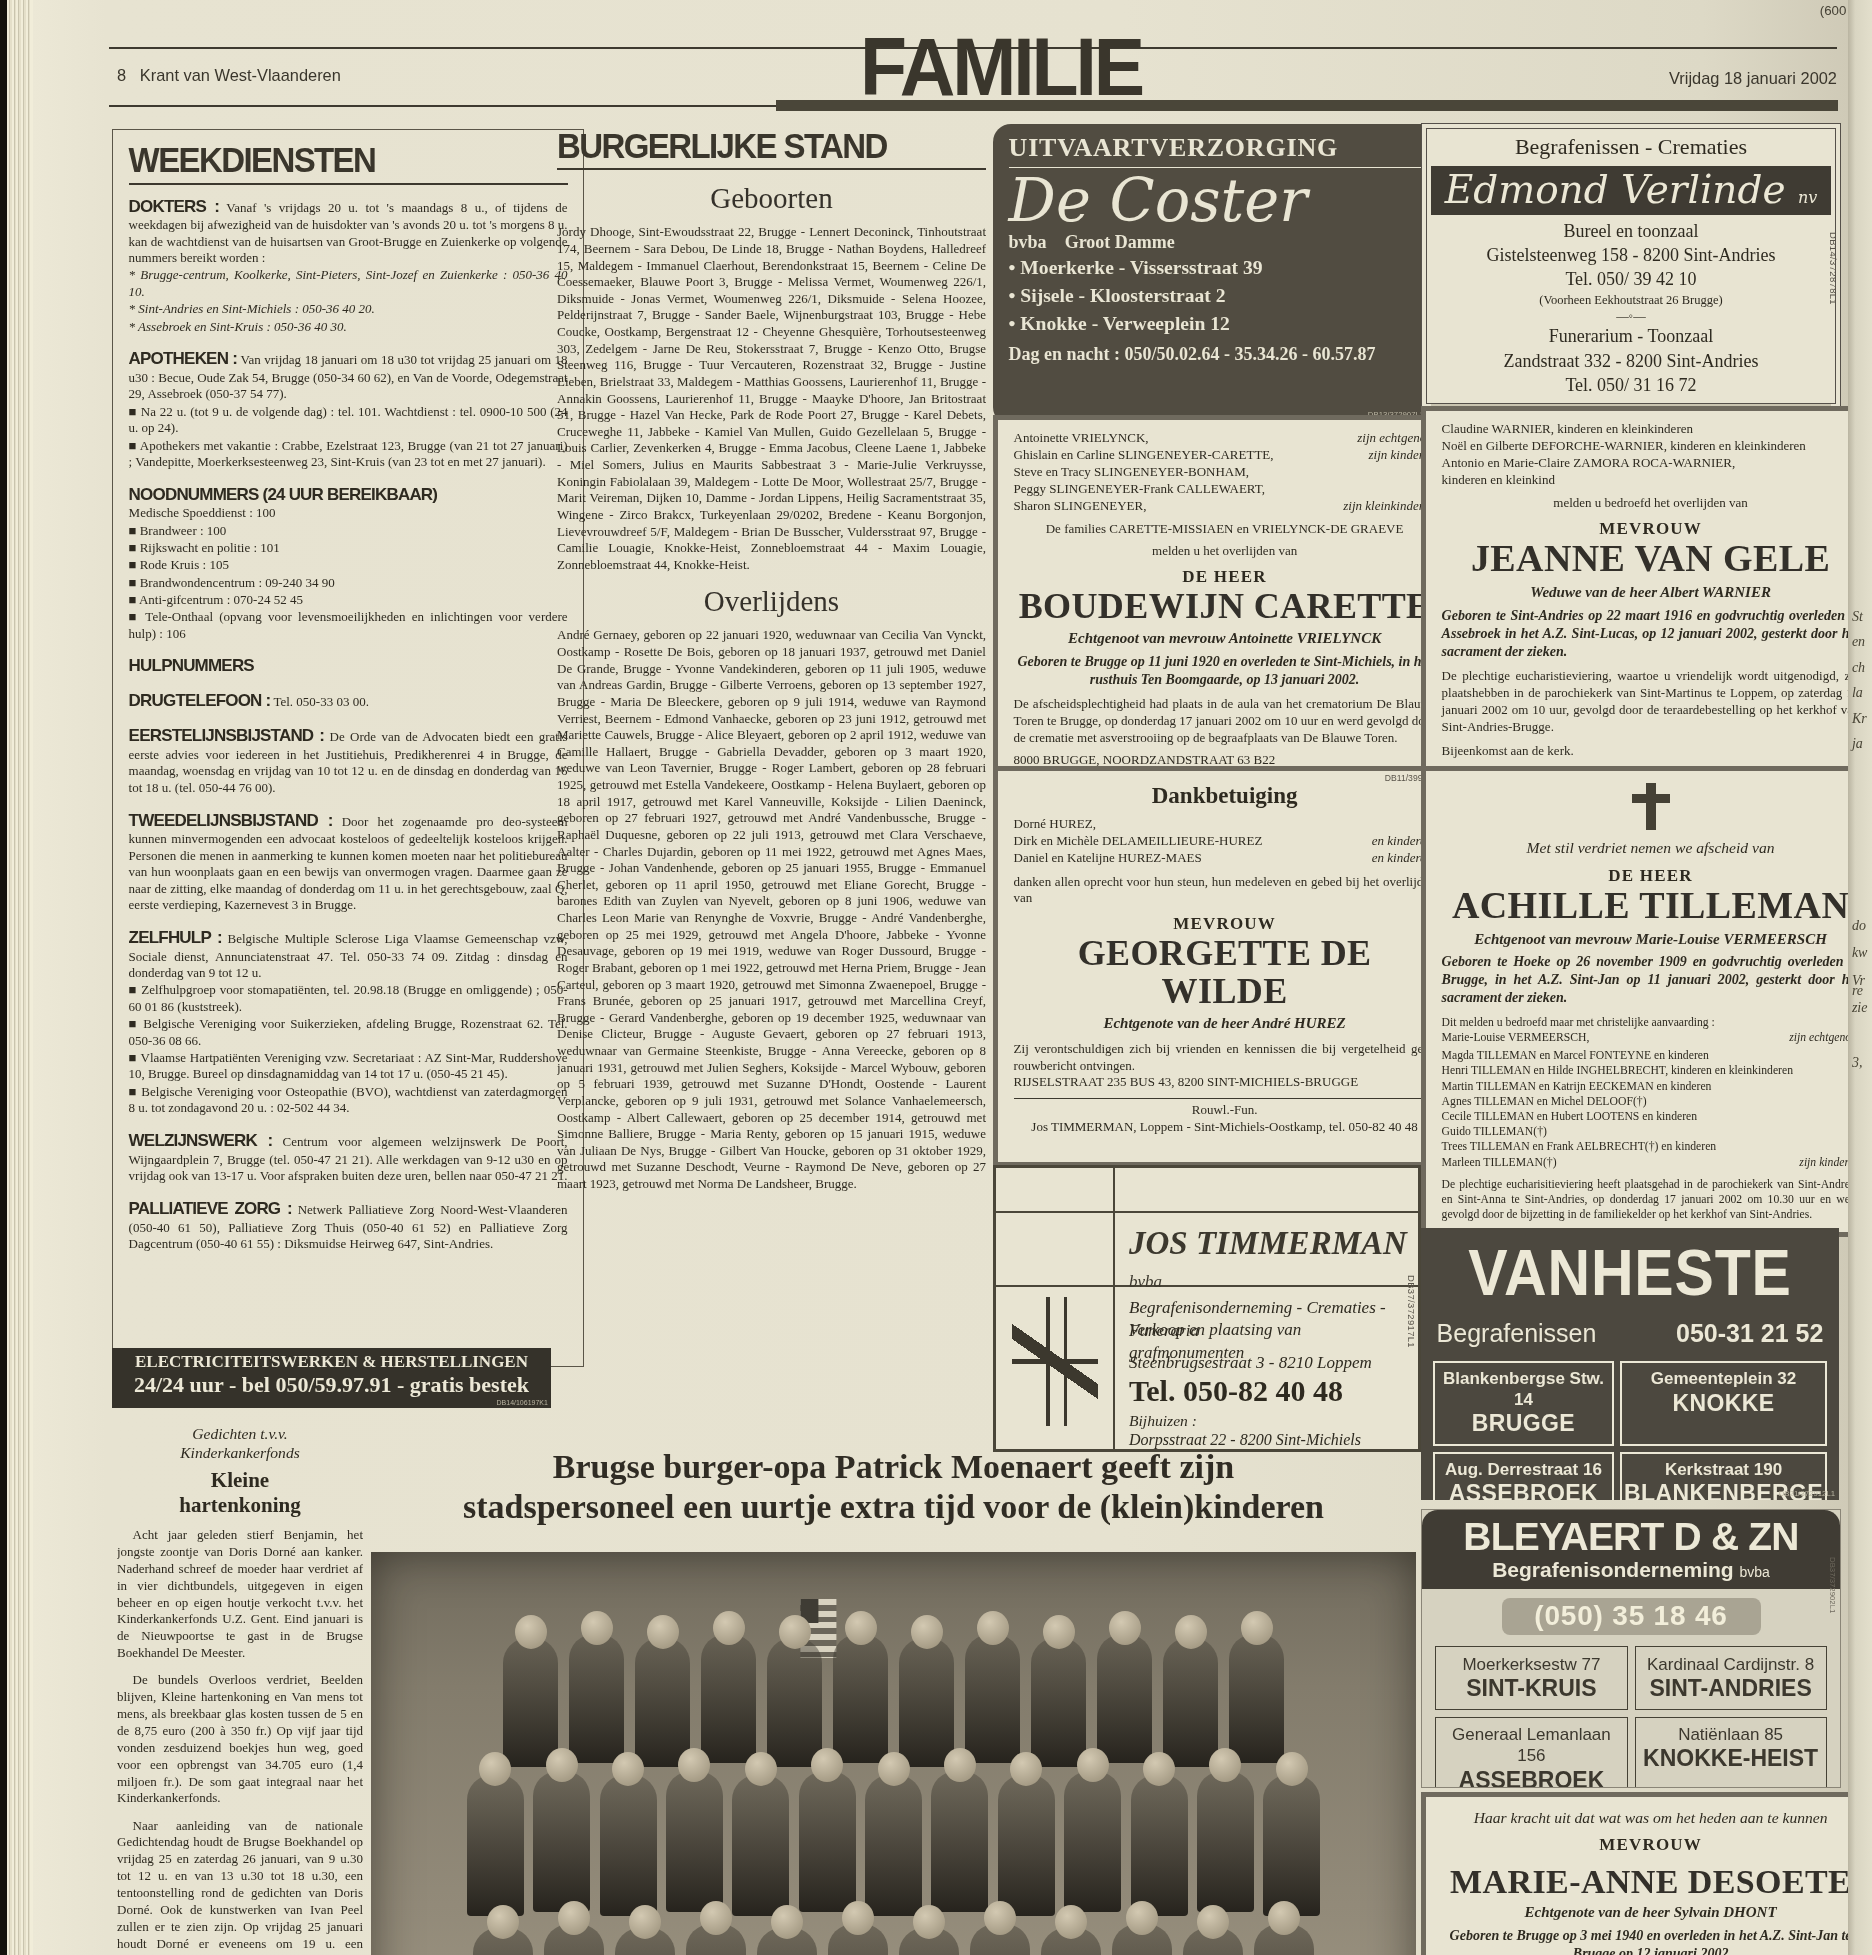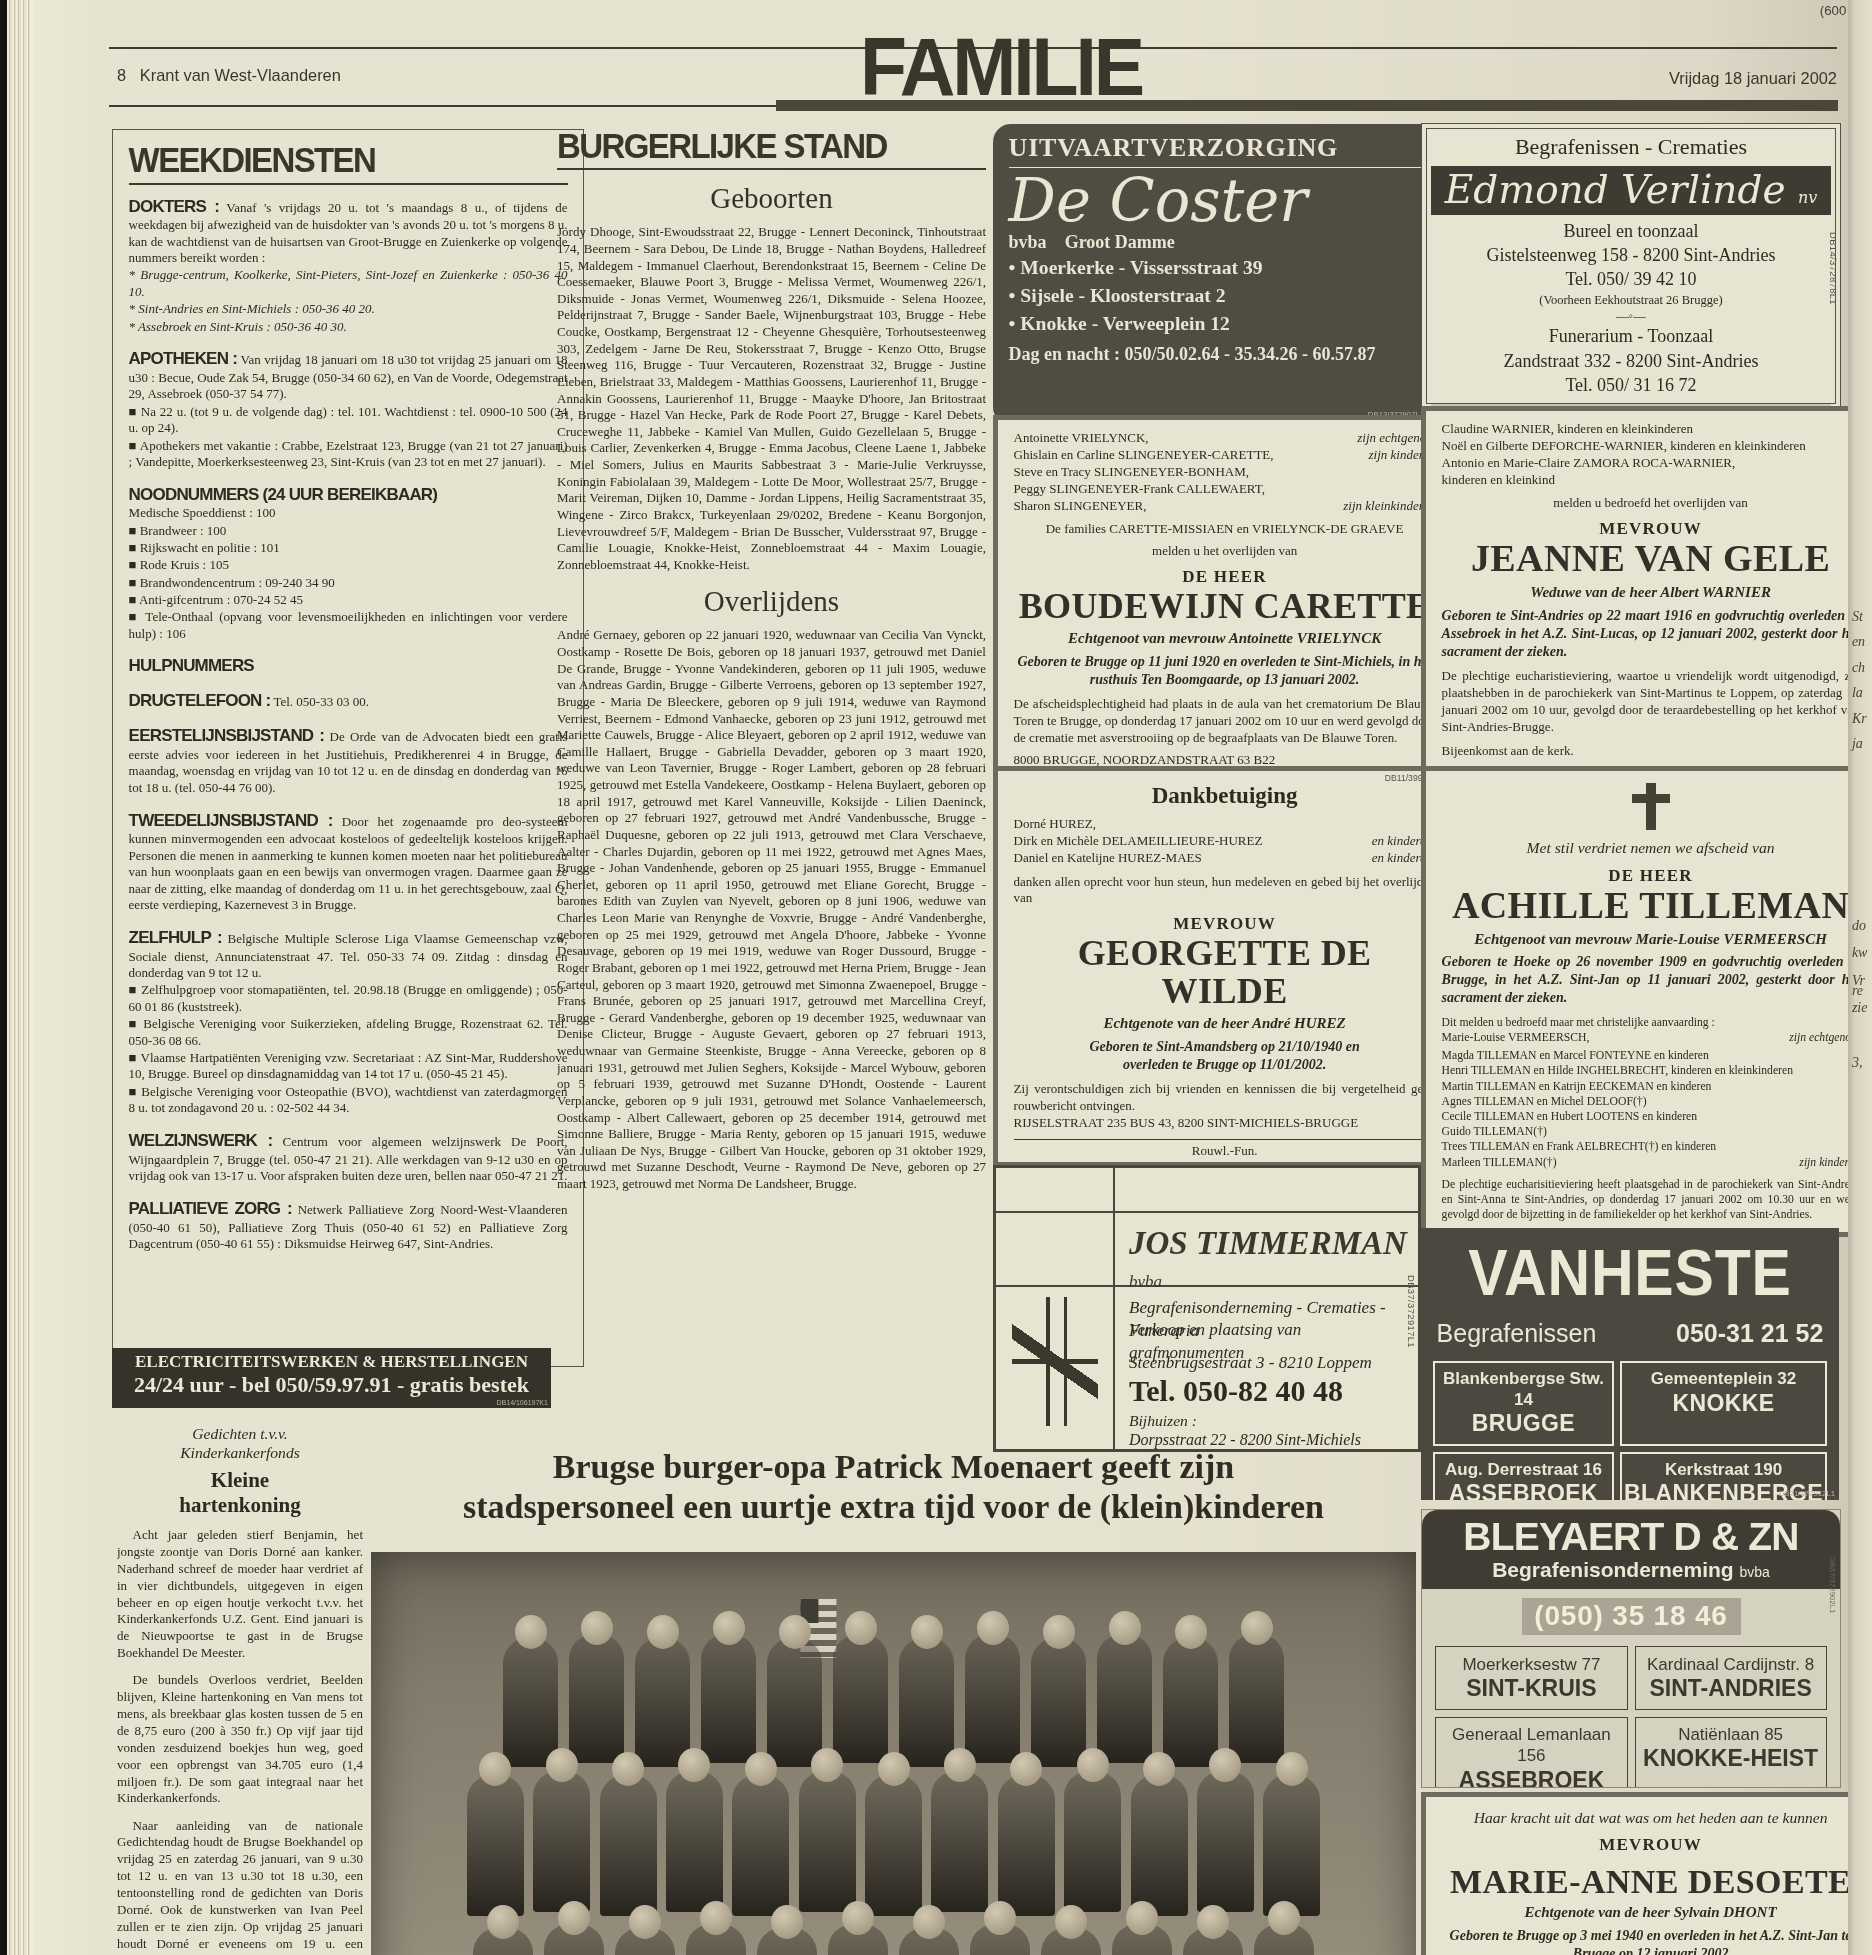--- a/index.html
+++ b/index.html
@@ -133,22 +133,22 @@
   #vanheste .cell{border:2px solid #ece8d6;text-align:center;padding:6.3px 2.3px;}
   #vanheste .ca{font:bold 17px/1.2 "Liberation Sans",sans-serif;}
   #vanheste .cb{font:bold 23px/1.2 "Liberation Sans",sans-serif;letter-spacing:0.4px;}
   #vanheste .code{position:absolute;right:3.9px;bottom:2.3px;font:7.8px "Liberation Sans",sans-serif;color:#b9b4a1;}
 
   #bleyaert{left:1388px;top:1509px;width:418px;height:277px;background:#d6d2c0;border:1.2px solid #8a8577;overflow:hidden;}
   #bleyaert .hd{background:#403c34;color:#ece8d6;border-radius:15.6px 15.6px 0 0;text-align:center;padding:7px 0 5.5px;}
   #bleyaert .nm{font:bold 39px/1 "Liberation Sans",sans-serif;letter-spacing:-0.8px;}
   #bleyaert .sub{font:bold 21px/1.3 "Liberation Sans",sans-serif;}
   #bleyaert .sub .bv{font-size:14px;font-weight:normal;}
-  #bleyaert .tel{width:219px;margin:9.4px auto 0;text-align:center;background:#a9a493;color:#f2eeda;
-      font:bold 28px/1.3 "Liberation Sans",sans-serif;letter-spacing:0.8px;}
+  #bleyaert .tel{width:259px;margin:9.4px auto 0;text-align:center;background:#a9a493;color:#f2eeda;
+      font:bold 28px/1.3 "Liberation Sans",sans-serif;letter-spacing:0.8px;border-radius:8px;}
   #bleyaert .cells{display:grid;grid-template-columns:1fr 1fr;gap:7px;margin:11.7px 13.3px 0;}
   #bleyaert .cell{border:1.6px solid #454135;text-align:center;padding:6.3px 1.6px;color:#3c382e;}
   #bleyaert .ca{font:17px/1.25 "Liberation Sans",sans-serif;}
   #bleyaert .cb{font:bold 23px/1.2 "Liberation Sans",sans-serif;}
   #bleyaert .code{position:absolute;right:3.1px;top:47px;writing-mode:vertical-rl;font:7.8px "Liberation Sans",sans-serif;color:#6f6a5e;}
 
   #desoete{left:1388px;top:1792px;width:418px;height:422px;font-size:12px;}
   #desoete .nm{font-size:34px;margin-top:8px;}
   #desoete .intro{font:italic 15.6px/1.2 "Liberation Serif",serif;text-align:center;margin-top:2.3px;}
 
@@ -361,22 +361,20 @@
           <span class="ann">en kinderen,</span>
         </div>
       <div class="row">
           <span>Daniel en Katelijne HUREZ-MAES</span>
           <span class="ann">en kinderen,</span>
         </div>
       <p>danken allen oprecht voor hun steun, hun medeleven en gebed bij het overlijden van</p>
       <div class="mev">MEVROUW</div>
       <div class="nm">GEORGETTE DE WILDE</div>
       <div class="ec">Echtgenote van de heer André HUREZ</div>
-      <div class="bo pre">Geboren te Sint-Amandsberg op 21/10/1940 en
-overleden te Brugge op 11/01/2002.</div>
       <p>Zij verontschuldigen zich bij vrienden en kennissen die bij vergetelheid geen rouwbericht ontvingen.</p>
       <div>RIJSELSTRAAT 235 BUS 43, 8200 SINT-MICHIELS-BRUGGE</div>
       <hr class="thin">
       <div class="ctr">Rouwl.-Fun.</div>
       <div class="ctr">Jos TIMMERMAN, Loppem - Sint-Michiels-Oostkamp, tel. 050-82 40 48</div>
     </div>
 
     <div id="timad" class="abs">
       <div class="grid"></div>
       <div class="h1"></div>

